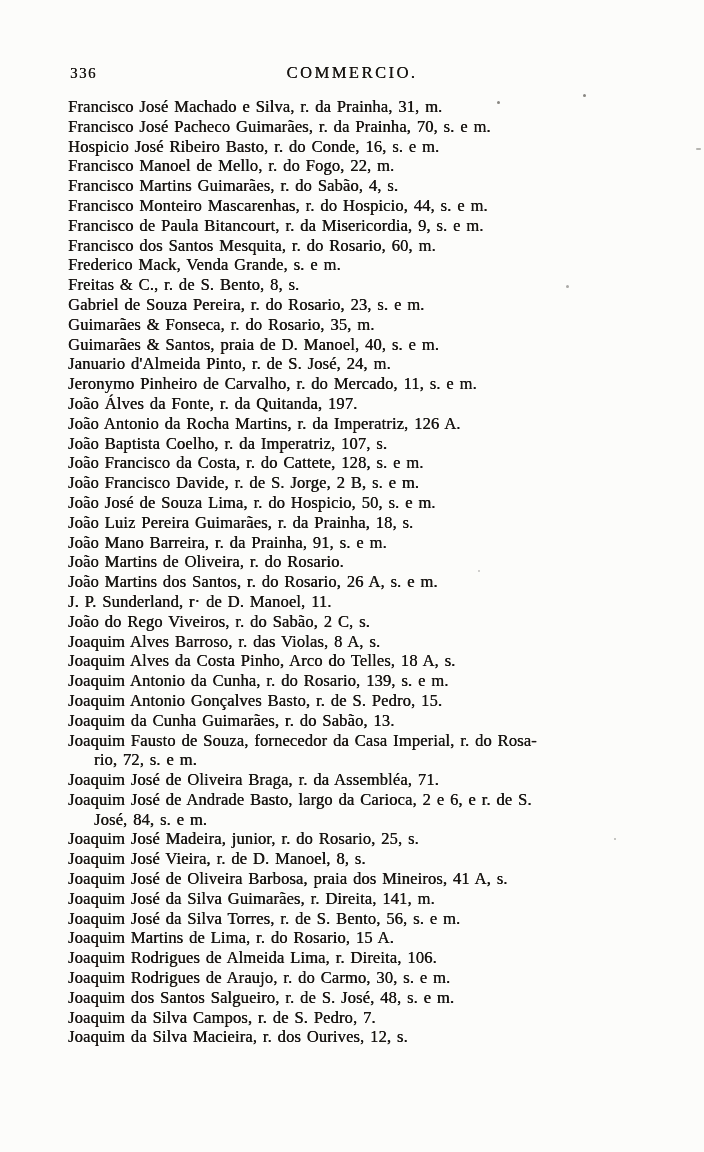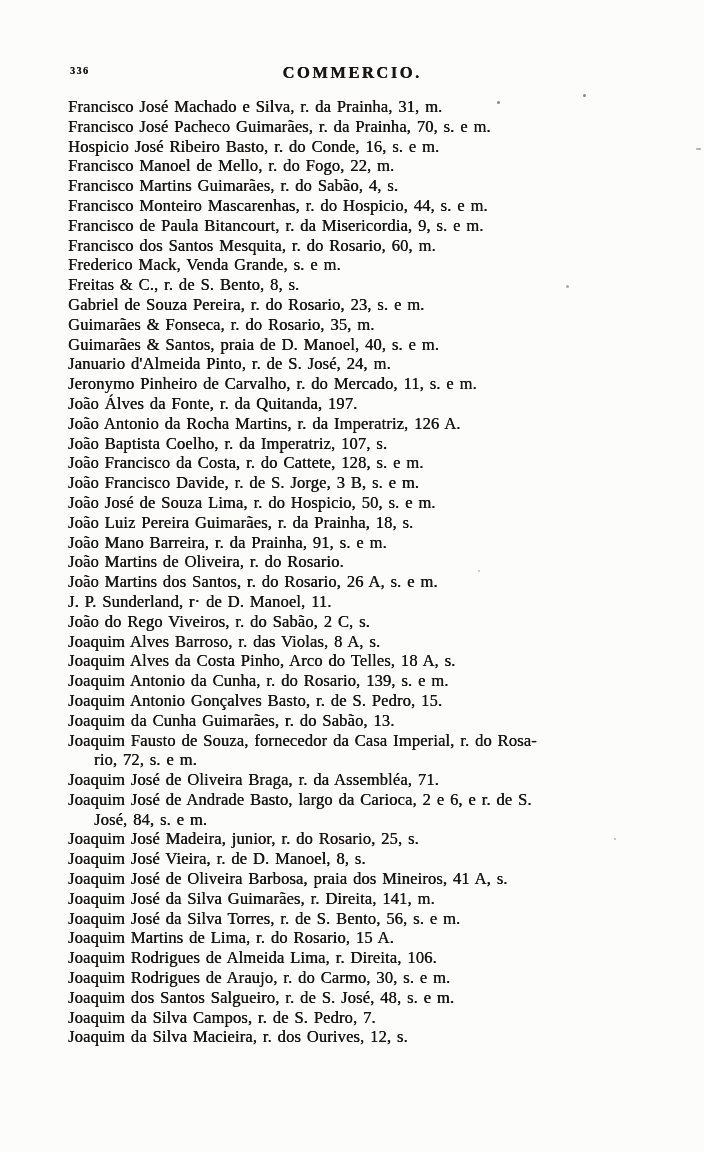--- a/index.html
+++ b/index.html
@@ -26,32 +26,32 @@
     position: absolute;
     top: 63px;
     left: 0;
     width: 100%;
     height: 22px;
   }
   .page-number {
     position: absolute;
     left: 70px;
     top: 2px;
-    font-size: 10px;
-    font-weight: bold;
+    font-size: 15px;
+    font-weight: normal;
     letter-spacing: 1.5px;
     text-shadow: 0.3px 0 0 currentColor;
   }
   .running-title {
     position: absolute;
     left: 0;
     width: 100%;
     text-align: center;
     font-size: 16.5px;
-    font-weight: bold;
+    font-weight: normal;
     letter-spacing: 2.5px;
     text-shadow: 0.3px 0 0 currentColor;
   }
   .entry-list {
     position: absolute;
     left: 68px;
     top: 97px;
     width: 600px;
     font-size: 16.5px;
     line-height: 19.8px;
@@ -99,21 +99,21 @@
       <div class="entry">Freitas &amp; C., r. de S. Bento, 8, s.</div>
       <div class="entry">Gabriel de Souza Pereira, r. do Rosario, 23, s. e m.</div>
       <div class="entry">Guimarães &amp; Fonseca, r. do Rosario, 35, m.</div>
       <div class="entry">Guimarães &amp; Santos, praia de D. Manoel, 40, s. e m.</div>
       <div class="entry">Januario d'Almeida Pinto, r. de S. José, 24, m.</div>
       <div class="entry">Jeronymo Pinheiro de Carvalho, r. do Mercado, 11, s. e m.</div>
       <div class="entry">João Álves da Fonte, r. da Quitanda, 197.</div>
       <div class="entry">João Antonio da Rocha Martins, r. da Imperatriz, 126 A.</div>
       <div class="entry">João Baptista Coelho, r. da Imperatriz, 107, s.</div>
       <div class="entry">João Francisco da Costa, r. do Cattete, 128, s. e m.</div>
-      <div class="entry">João Francisco Davide, r. de S. Jorge, 3 B, s. e m.</div>
+      <div class="entry">João Francisco Davide, r. de S. Jorge, 2 B, s. e m.</div>
       <div class="entry">João José de Souza Lima, r. do Hospicio, 50, s. e m.</div>
       <div class="entry">João Luiz Pereira Guimarães, r. da Prainha, 18, s.</div>
       <div class="entry">João Mano Barreira, r. da Prainha, 91, s. e m.</div>
       <div class="entry">João Martins de Oliveira, r. do Rosario.</div>
       <div class="entry">João Martins dos Santos, r. do Rosario, 26 A, s. e m.</div>
       <div class="entry">J. P. Sunderland, r· de D. Manoel, 11.</div>
       <div class="entry">João do Rego Viveiros, r. do Sabão, 2 C, s.</div>
       <div class="entry">Joaquim Alves Barroso, r. das Violas, 8 A, s.</div>
       <div class="entry">Joaquim Alves da Costa Pinho, Arco do Telles, 18 A, s.</div>
       <div class="entry">Joaquim Antonio da Cunha, r. do Rosario, 139, s. e m.</div>

